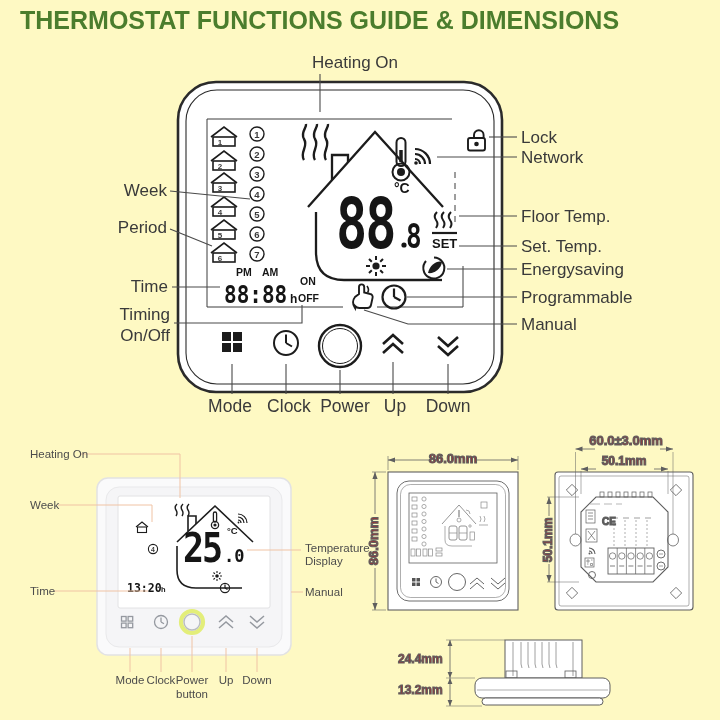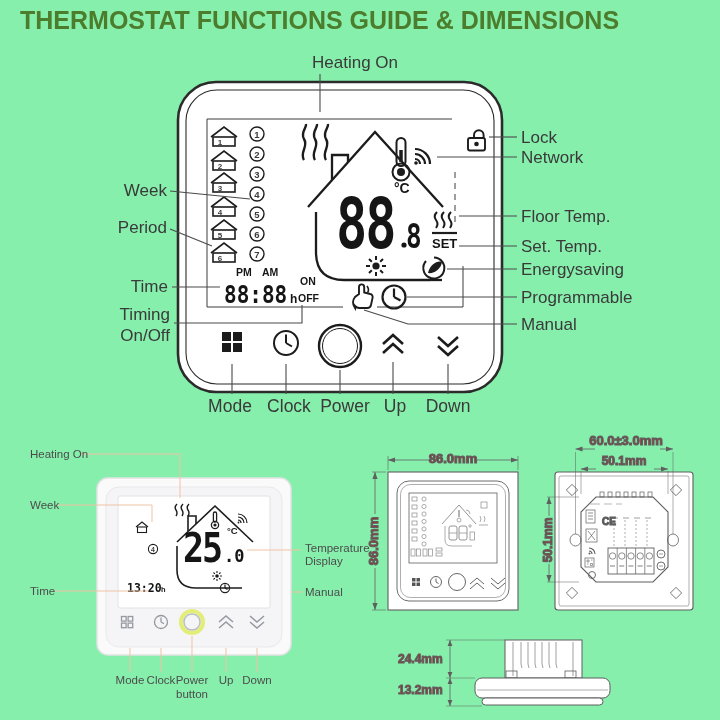--- a/index.html
+++ b/index.html
@@ -1,16 +1,16 @@
 <!DOCTYPE html>
 <html><head>
 <meta charset="utf-8">
 <style>
   html,body{margin:0;padding:0;background:#ffffff;}
-  #page{position:relative;width:720px;height:720px;background:#86efac;overflow:hidden;
+  #page{position:relative;width:720px;height:720px;background:#fef9c3;overflow:hidden;
         font-family:"Liberation Sans",sans-serif;}
   #title{position:absolute;left:20px;top:6px;font-size:25px;font-weight:bold;
          color:#4b7d2d;letter-spacing:0px;white-space:nowrap;}
   svg{position:absolute;left:0;}
   #fn-svg{top:52px;}
   #dim-svg{top:430px;}
   
   text{font-family:"Liberation Sans",sans-serif;fill:#3a3a3a;}
   .lbl{font-size:17px;}
   .btn-lbl{font-size:17.5px;}

